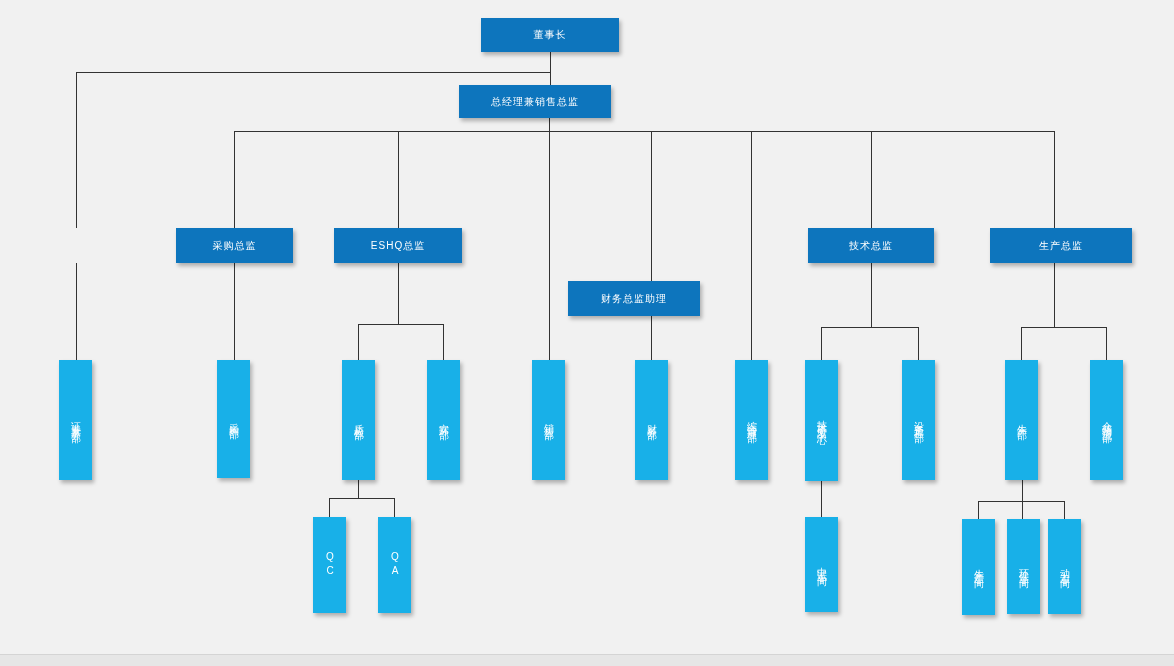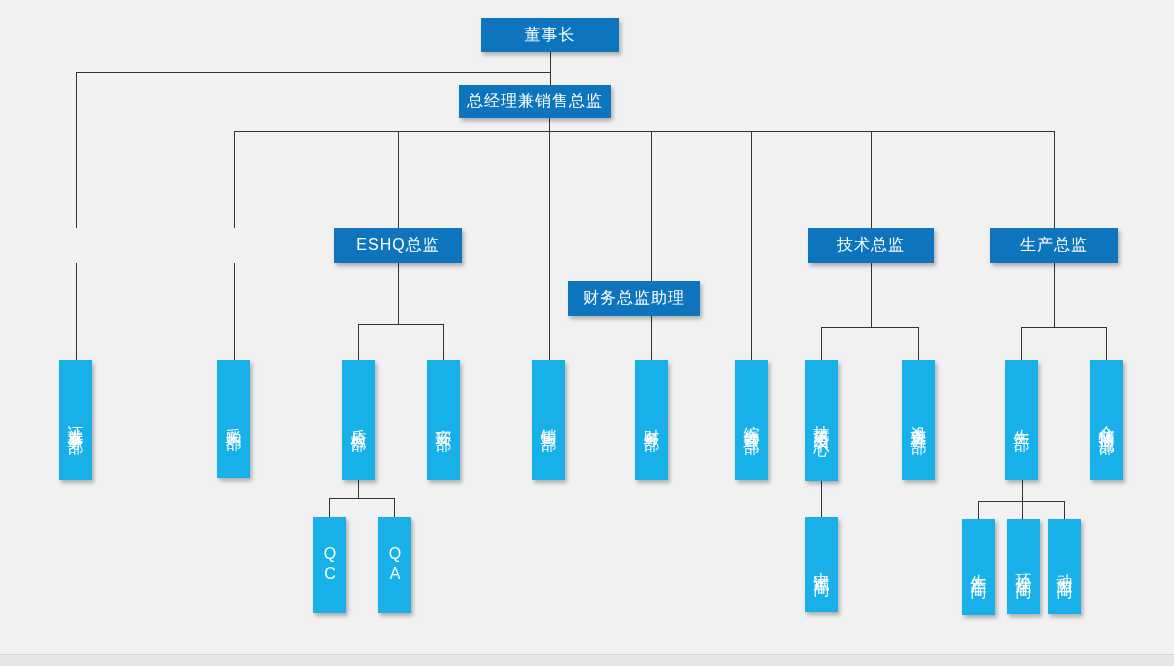--- a/index.html
+++ b/index.html
@@ -2,21 +2,21 @@
 <html style="--level-box: #0d75bd; --dept-box: #18b0e8; --line: #333333; --background: #f1f1f1;"><head>
 <meta charset="utf-8">
 <style>
   html,body{margin:0;padding:0;background:#dddddd;font-family:"Liberation Sans",sans-serif;}
   .canvas{
     position:relative;width:1174px;height:666px;margin:0 auto;
     background:var(--background,#f1f1f1);overflow:hidden;
   }
   .hbox,.vbox{
     position:absolute;display:flex;align-items:center;justify-content:center;
-    color:#ffffff;font-size:16px;box-sizing:border-box;
+    color:#ffffff;font-size:10px;box-sizing:border-box;
     box-shadow:2px 3px 4px rgba(0,0,0,0.28);
   }
   .hbox{background:var(--level-box,#0d75bd);letter-spacing:1px;white-space:nowrap;}
   .vbox{background:var(--dept-box,#18b0e8);}
   .vbox span{
     writing-mode:vertical-rl;text-orientation:upright;
     letter-spacing:3px;line-height:1;display:block;
   }
   .vl{position:absolute;width:1px;background:var(--line,#333333);}
   .hl{position:absolute;height:1px;background:var(--line,#333333);}
@@ -61,24 +61,25 @@
   <div class="vl" style="left:329px;top:498px;height:19px"></div>
   <div class="vl" style="left:394px;top:498px;height:19px"></div>
   <div class="vl" style="left:821px;top:481px;height:36px"></div>
   <div class="vl" style="left:1022px;top:480px;height:39px"></div>
   <div class="hl" style="top:501px;left:978px;width:86px"></div>
   <div class="vl" style="left:978px;top:501px;height:18px"></div>
   <div class="vl" style="left:1064px;top:501px;height:18px"></div>
 
   <div class="hbox" style="left:481px;top:18px;width:138px;height:34px">董事长</div>
   <div class="hbox" style="left:459px;top:85px;width:152px;height:33px">总经理兼销售总监</div>
+  <div class="hbox" style="left:176px;top:228px;width:117px;height:35px">采购总监</div>
   <div class="hbox" style="left:334px;top:228px;width:128px;height:35px">ESHQ总监</div>
   <div class="hbox" style="left:568px;top:281px;width:132px;height:35px">财务总监助理</div>
   <div class="hbox" style="left:808px;top:228px;width:126px;height:35px">技术总监</div>
-  <div class="hbox" style="left:990px;top:228px;width:128px;height:35px">生产总监</div>
+  <div class="hbox" style="left:990px;top:228px;width:142px;height:35px">生产总监</div>
 
   <div class="vbox" style="left:59px;top:360px;width:33px;height:120px">
       <span>证券事务部</span>
     </div>
   <div class="vbox" style="left:217px;top:360px;width:33px;height:118px">
       <span>采购部</span>
     </div>
   <div class="vbox" style="left:342px;top:360px;width:33px;height:120px">
       <span>质检部</span>
     </div>

